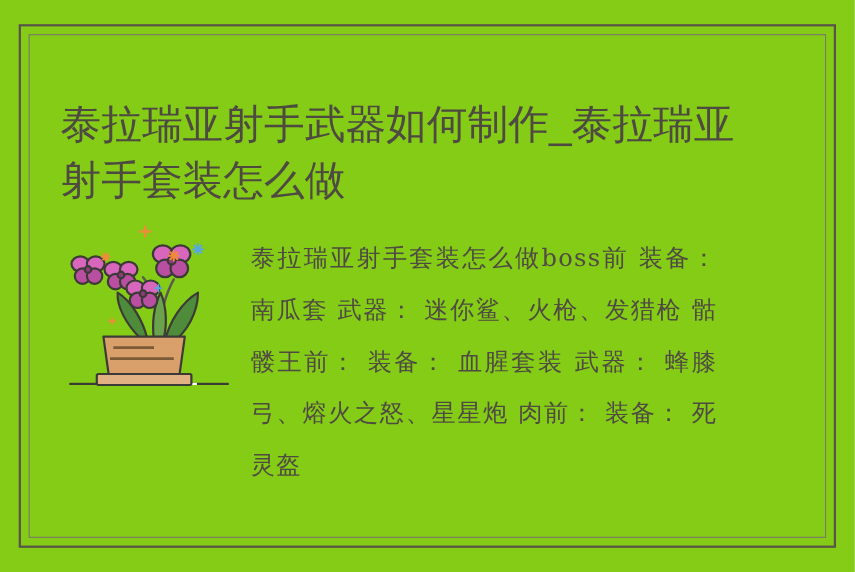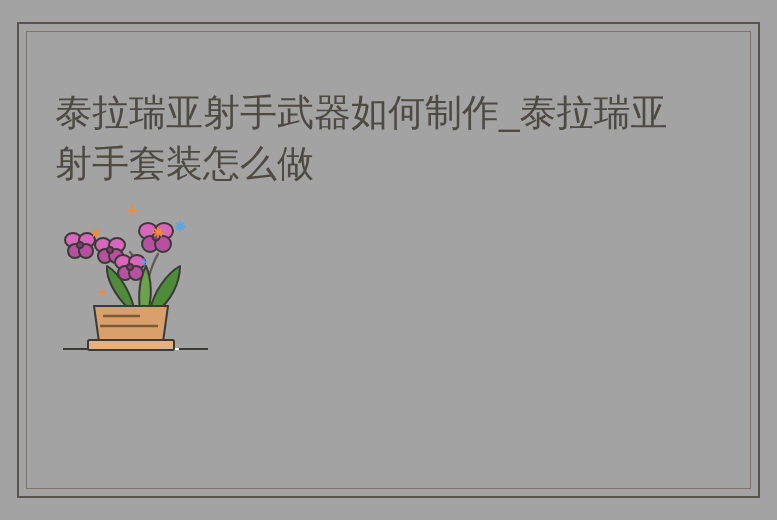--- a/index.html
+++ b/index.html
@@ -11,21 +11,21 @@
     height: 520px;
     background: #fbfbf2;
     font-family: "Liberation Sans", "DejaVu Sans", sans-serif;
     overflow: hidden;
   }
 
   #page {
     position: relative;
     width: 777px;
     height: 520px;
-    background: #a3a3a3;
+    background: #84cc16;
   }
 
   
   .frame-outer {
     position: absolute;
     left: 17px;
     top: 22px;
     width: 743px;
     height: 476px;
     border: 2px solid #585349;
@@ -183,14 +183,15 @@
         <line x1="83" y1="66" x2="89" y2="66"></line>
       </g>
       <g stroke="#f08b3a" stroke-width="1.6" stroke-linecap="round">
         <line x1="44" y1="93" x2="44" y2="99"></line>
         <line x1="41" y1="96" x2="47" y2="96"></line>
       </g>
 
     </svg>
   </div>
 
+  <div class="body-copy">泰拉瑞亚射手套装怎么做boss前 装备： 南瓜套 武器： 迷你鲨、火枪、发猎枪 骷髅王前： 装备： 血腥套装 武器： 蜂膝弓、熔火之怒、星星炮 肉前： 装备： 死灵盔</div>
 
 </div>
 
 </body></html>

